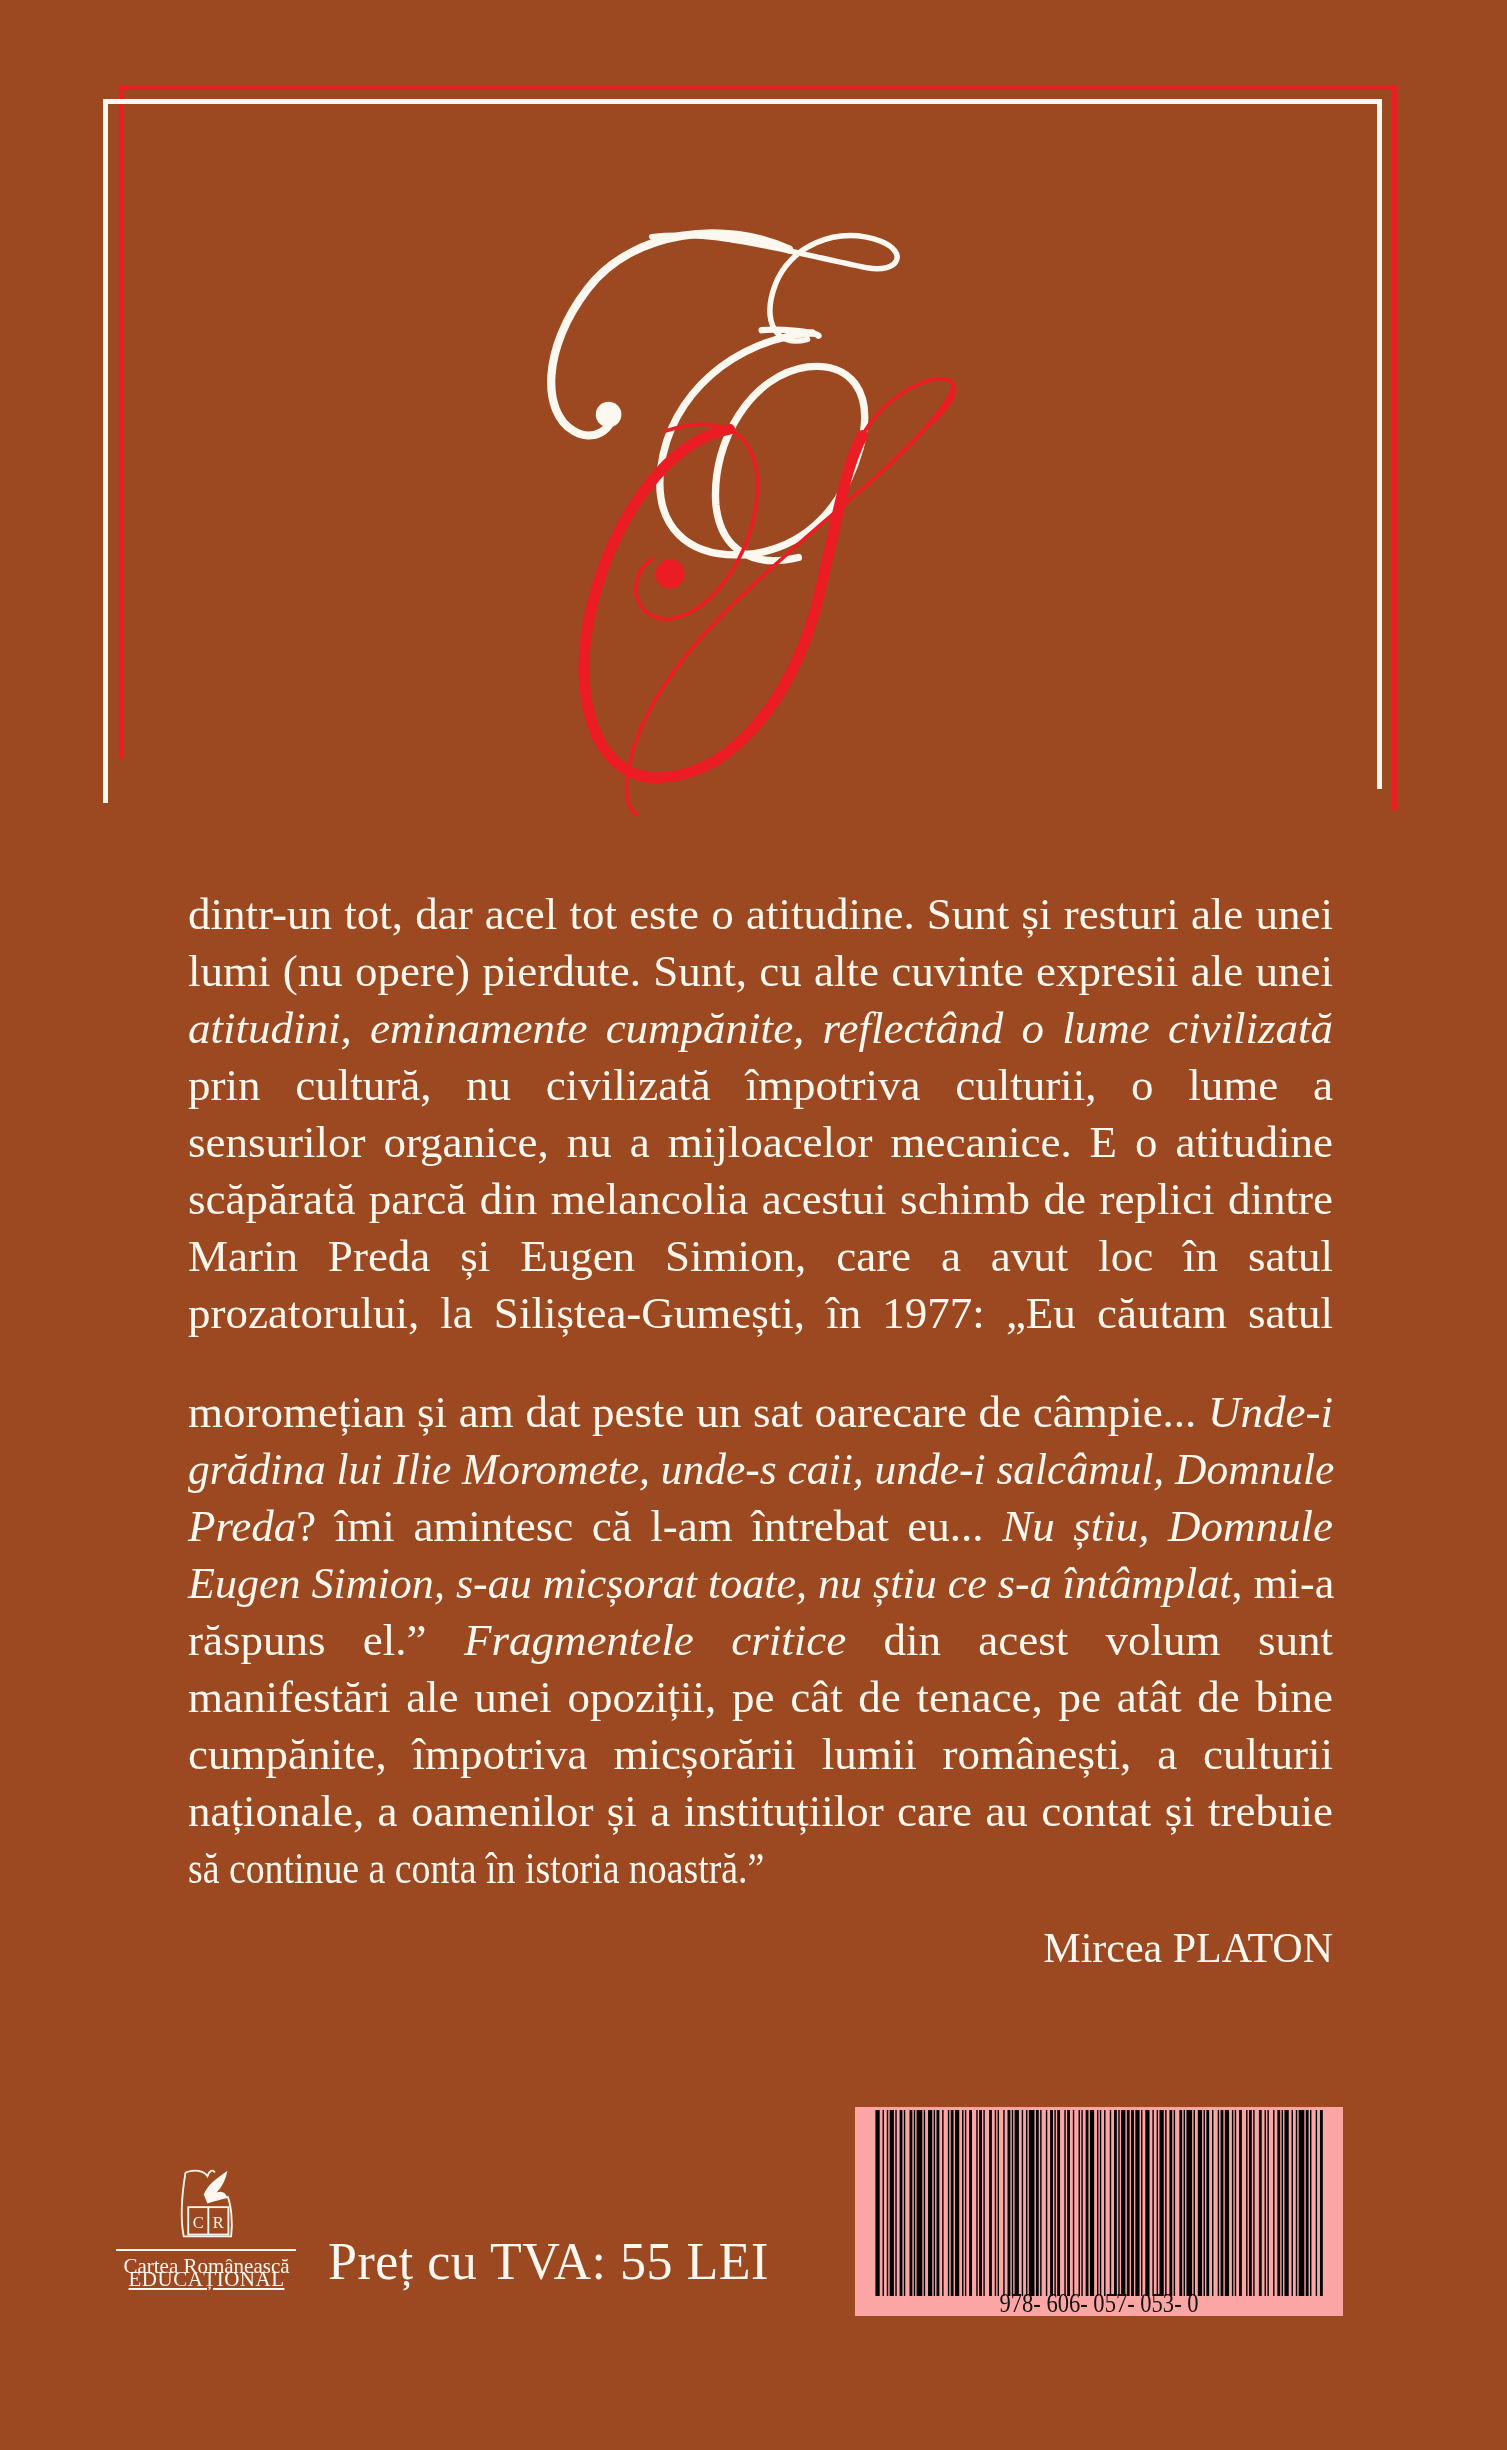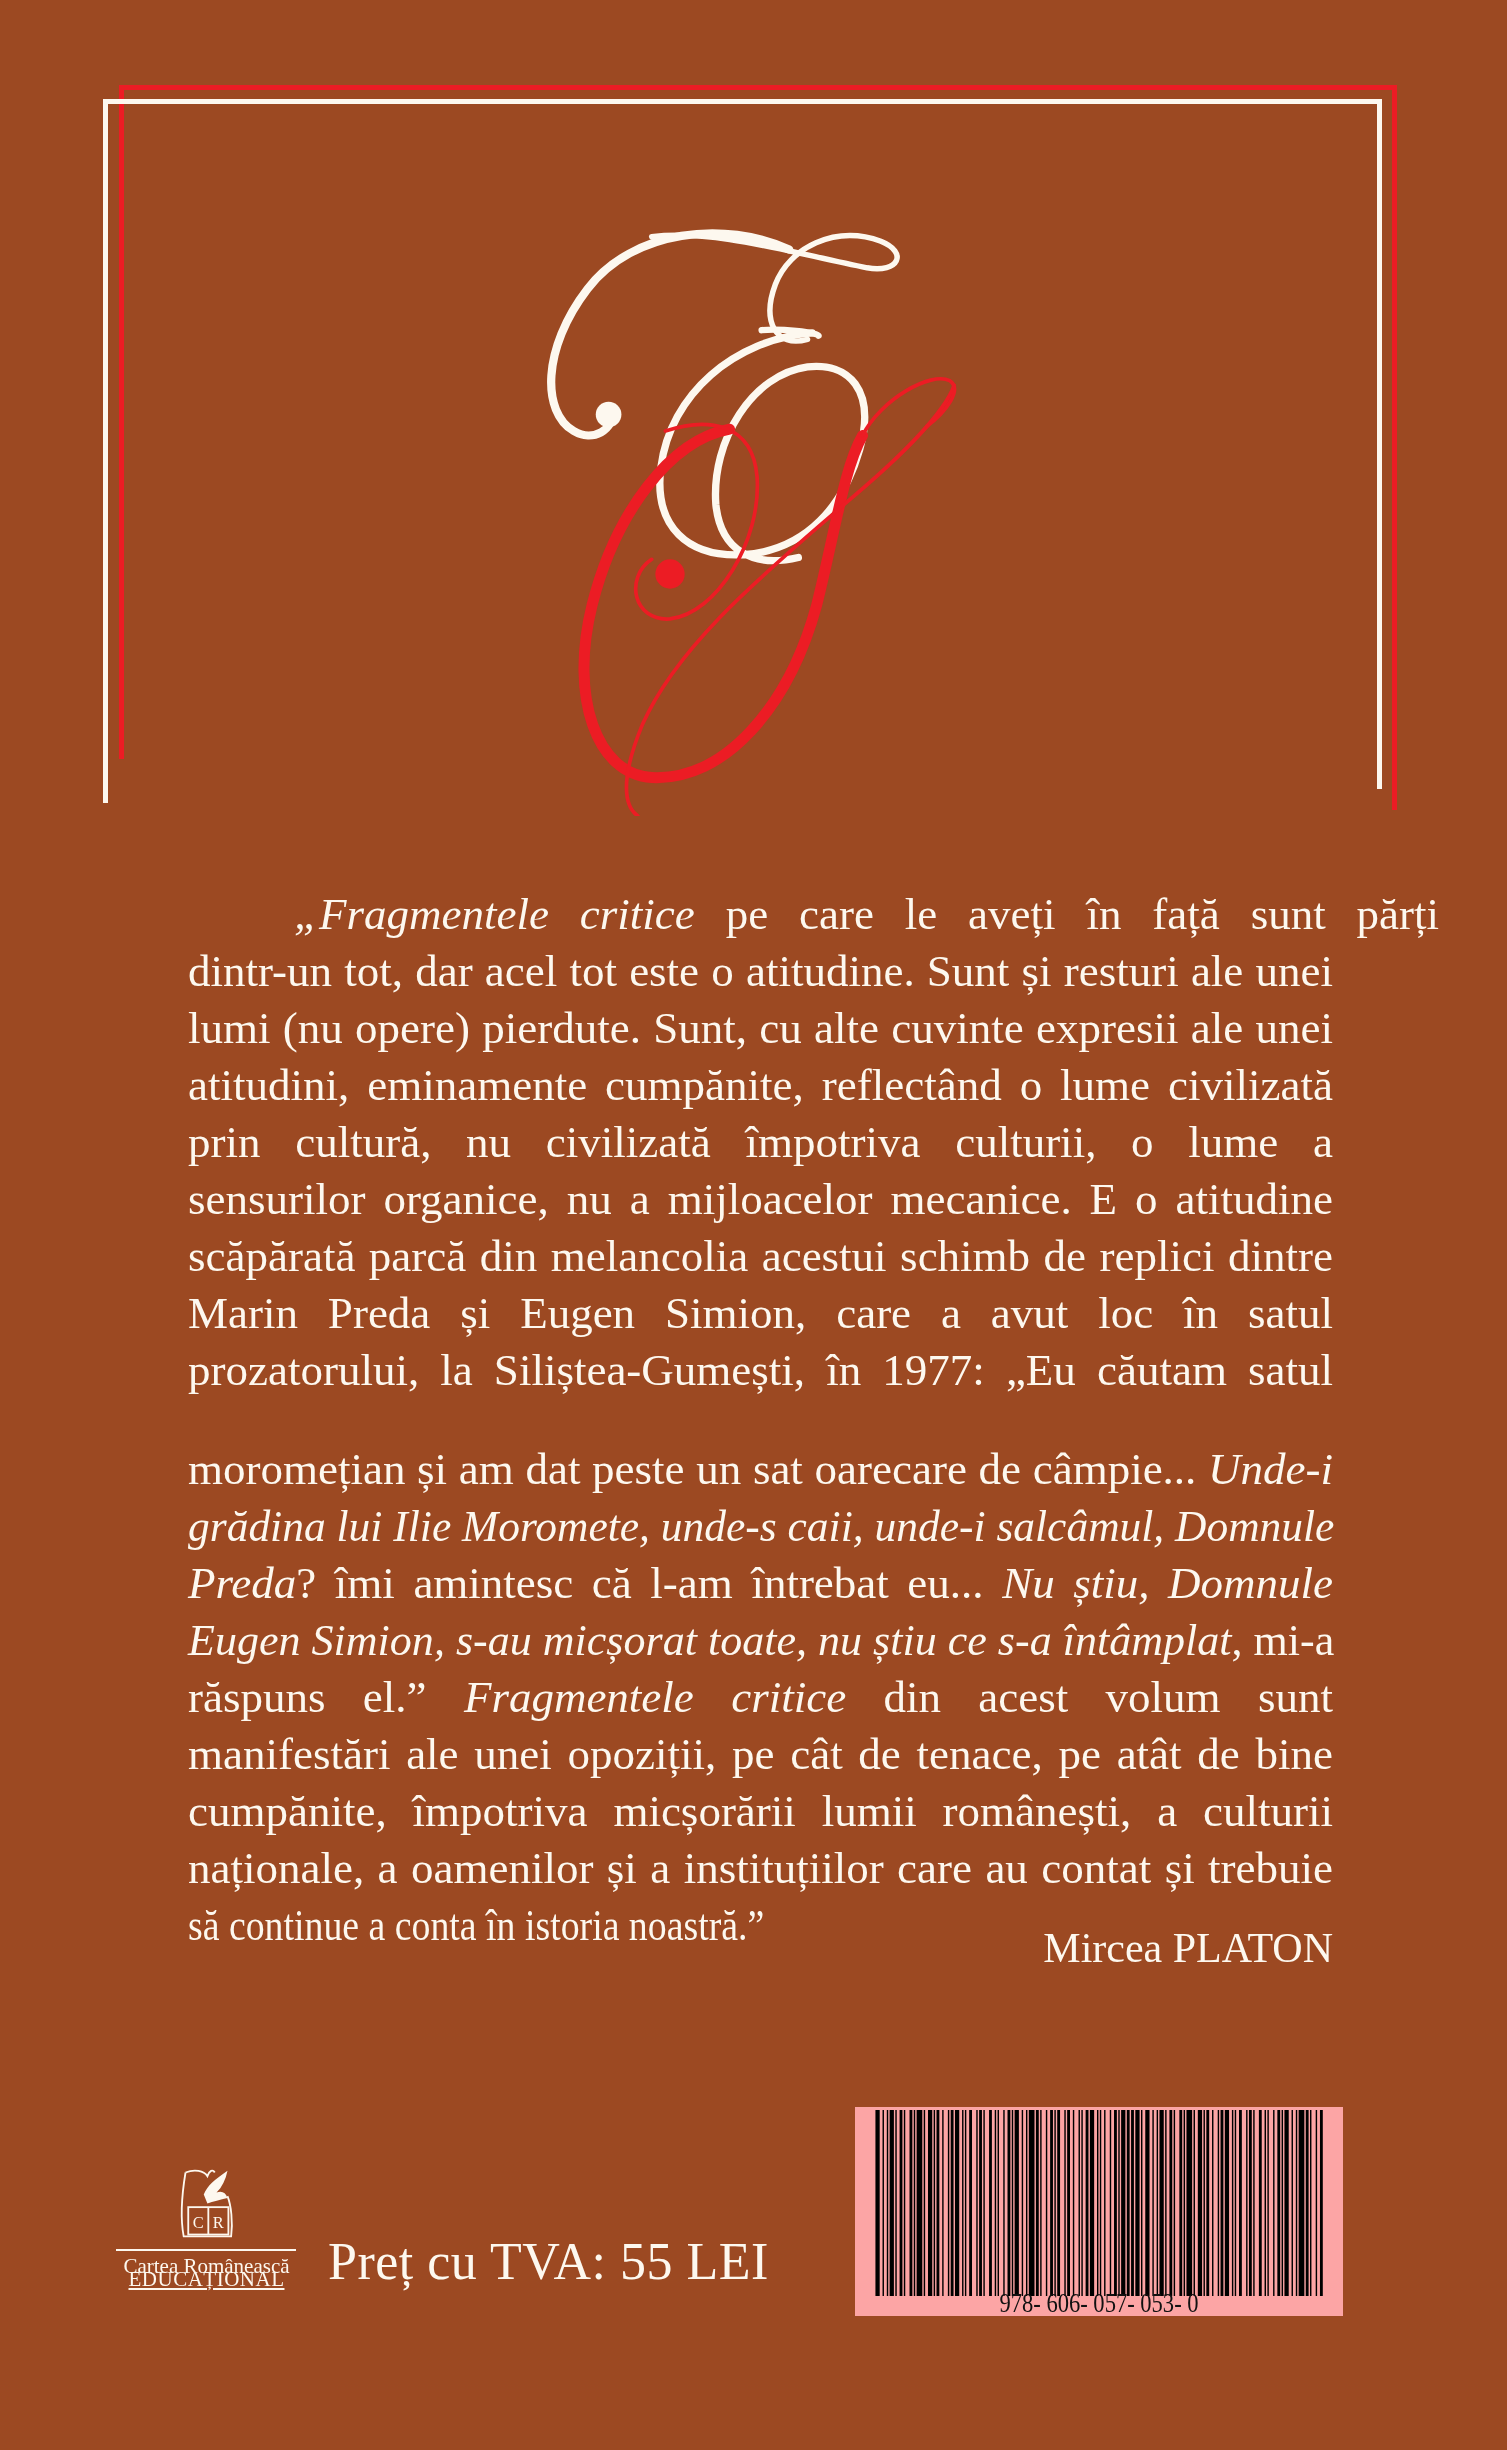--- a/index.html
+++ b/index.html
@@ -84,24 +84,23 @@
     <path d="M165 240 C 210 225, 260 230, 265 290 C 270 360, 220 440, 170 445 C 130 448, 120 400, 150 380" stroke-width="4"></path>
 
     <path d="M480 190 C 470 220, 420 270, 360 320 C 280 390, 180 470, 140 560 C 115 620, 120 650, 135 660" stroke-width="4"></path>
 
     <path d="M380 245 C 400 205, 455 175, 475 185 C 490 195, 470 220, 450 235" stroke-width="4"></path>
   </g>
   <circle cx="170" cy="396" r="16" fill="#ec1c24"></circle>
 </svg>
 
 <div id="blurb">
-    <div class="bl first" style="width: 1145px; display: block; transform: scaleX(1); padding-left: 106px;"><i>„Fragmentele critice</i><span> pe care le aveți în față sunt părți</span></div>
     <div class="bl" style="width: 1145px; display: block; transform: scaleX(1);"><span>dintr-un tot, dar acel tot este o atitudine. Sunt și resturi ale unei</span></div>
     <div class="bl" style="width: 1145px; display: block; transform: scaleX(1);"><span>lumi (nu opere) pierdute. Sunt, cu alte cuvinte expresii ale unei</span></div>
-    <div class="bl" style="width: 1145px; display: block; transform: scaleX(1);"><span>atitudini, eminamente cumpănite, reflectând o lume civilizată</span></div>
+    <div class="bl" style="width: 1145px; display: block; transform: scaleX(1); font-style: italic;"><span>atitudini, eminamente cumpănite, reflectând o lume civilizată</span></div>
     <div class="bl" style="width: 1145px; display: block; transform: scaleX(1);"><span>prin cultură, nu civilizată împotriva culturii, o lume a</span></div>
     <div class="bl" style="width: 1145px; display: block; transform: scaleX(1);"><span>sensurilor organice, nu a mijloacelor mecanice. E o atitudine</span></div>
     <div class="bl" style="width: 1145px; display: block; transform: scaleX(1);"><span>scăpărată parcă din melancolia acestui schimb de replici dintre</span></div>
     <div class="bl" style="width: 1145px; display: block; transform: scaleX(1);"><span>Marin Preda și Eugen Simion, care a avut loc în satul</span></div>
     <div class="bl" style="width: 1145px; display: block; transform: scaleX(1);"><span>prozatorului, la Siliștea-Gumești, în 1977: „Eu căutam satul</span></div>
     <div class="bl" style="width: 1145px; display: block; transform: scaleX(1); margin-top: 42px;"><span>moromețian și am dat peste un sat oarecare de câmpie... </span><i>Unde-i</i></div>
     <div class="bl" style="width: 1185px; display: block; transform: scaleX(0.9659);"><i>grădina lui Ilie Moromete, unde-s caii, unde-i salcâmul, Domnule</i></div>
     <div class="bl" style="width: 1145px; display: block; transform: scaleX(1);"><i>Preda</i><span>? îmi amintesc că l-am întrebat eu... </span><i>Nu știu, Domnule</i></div>
     <div class="bl" style="width: 1170px; display: block; transform: scaleX(0.9788);"><i>Eugen Simion, s-au micșorat toate, nu știu ce s-a întâmplat</i><span>, mi-a</span></div>
     <div class="bl" style="width: 1145px; display: block; transform: scaleX(1);"><span>răspuns el.” </span><i>Fragmentele critice</i><span> din acest volum sunt</span></div>

